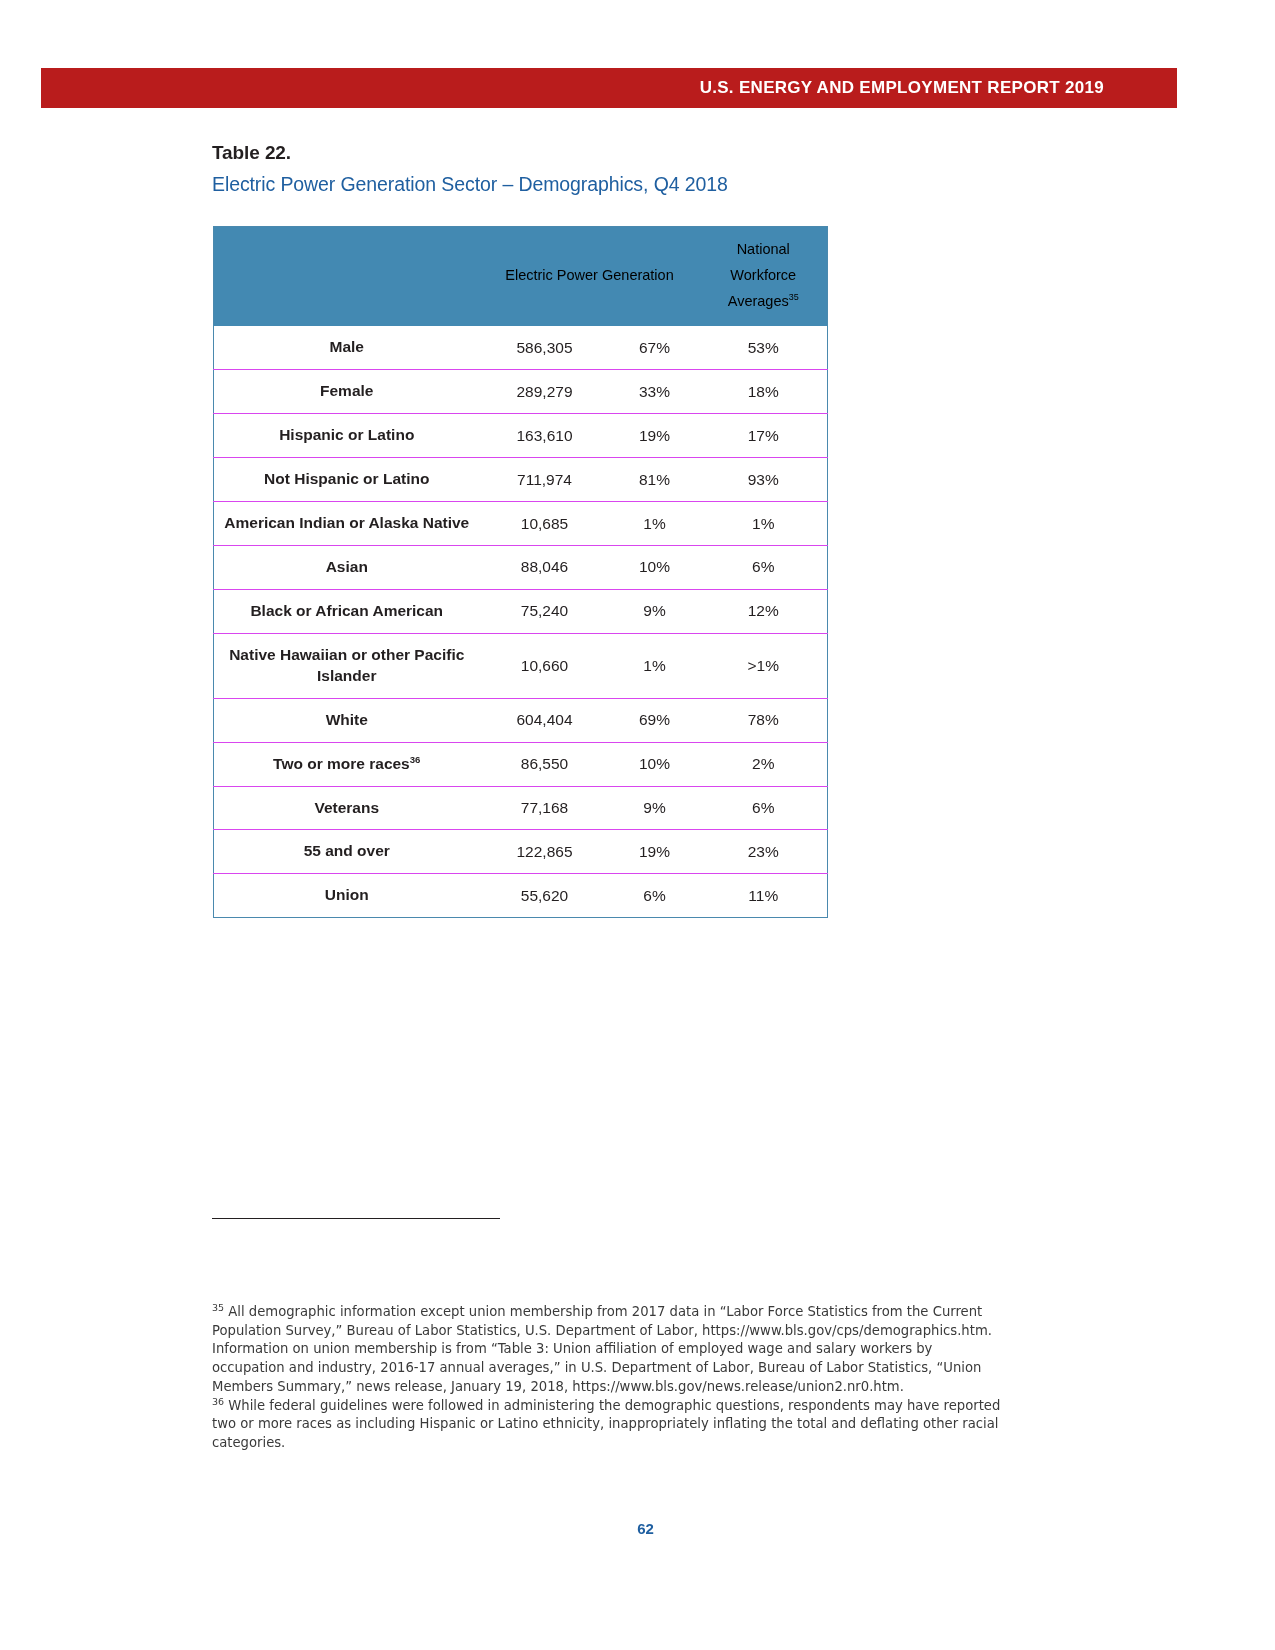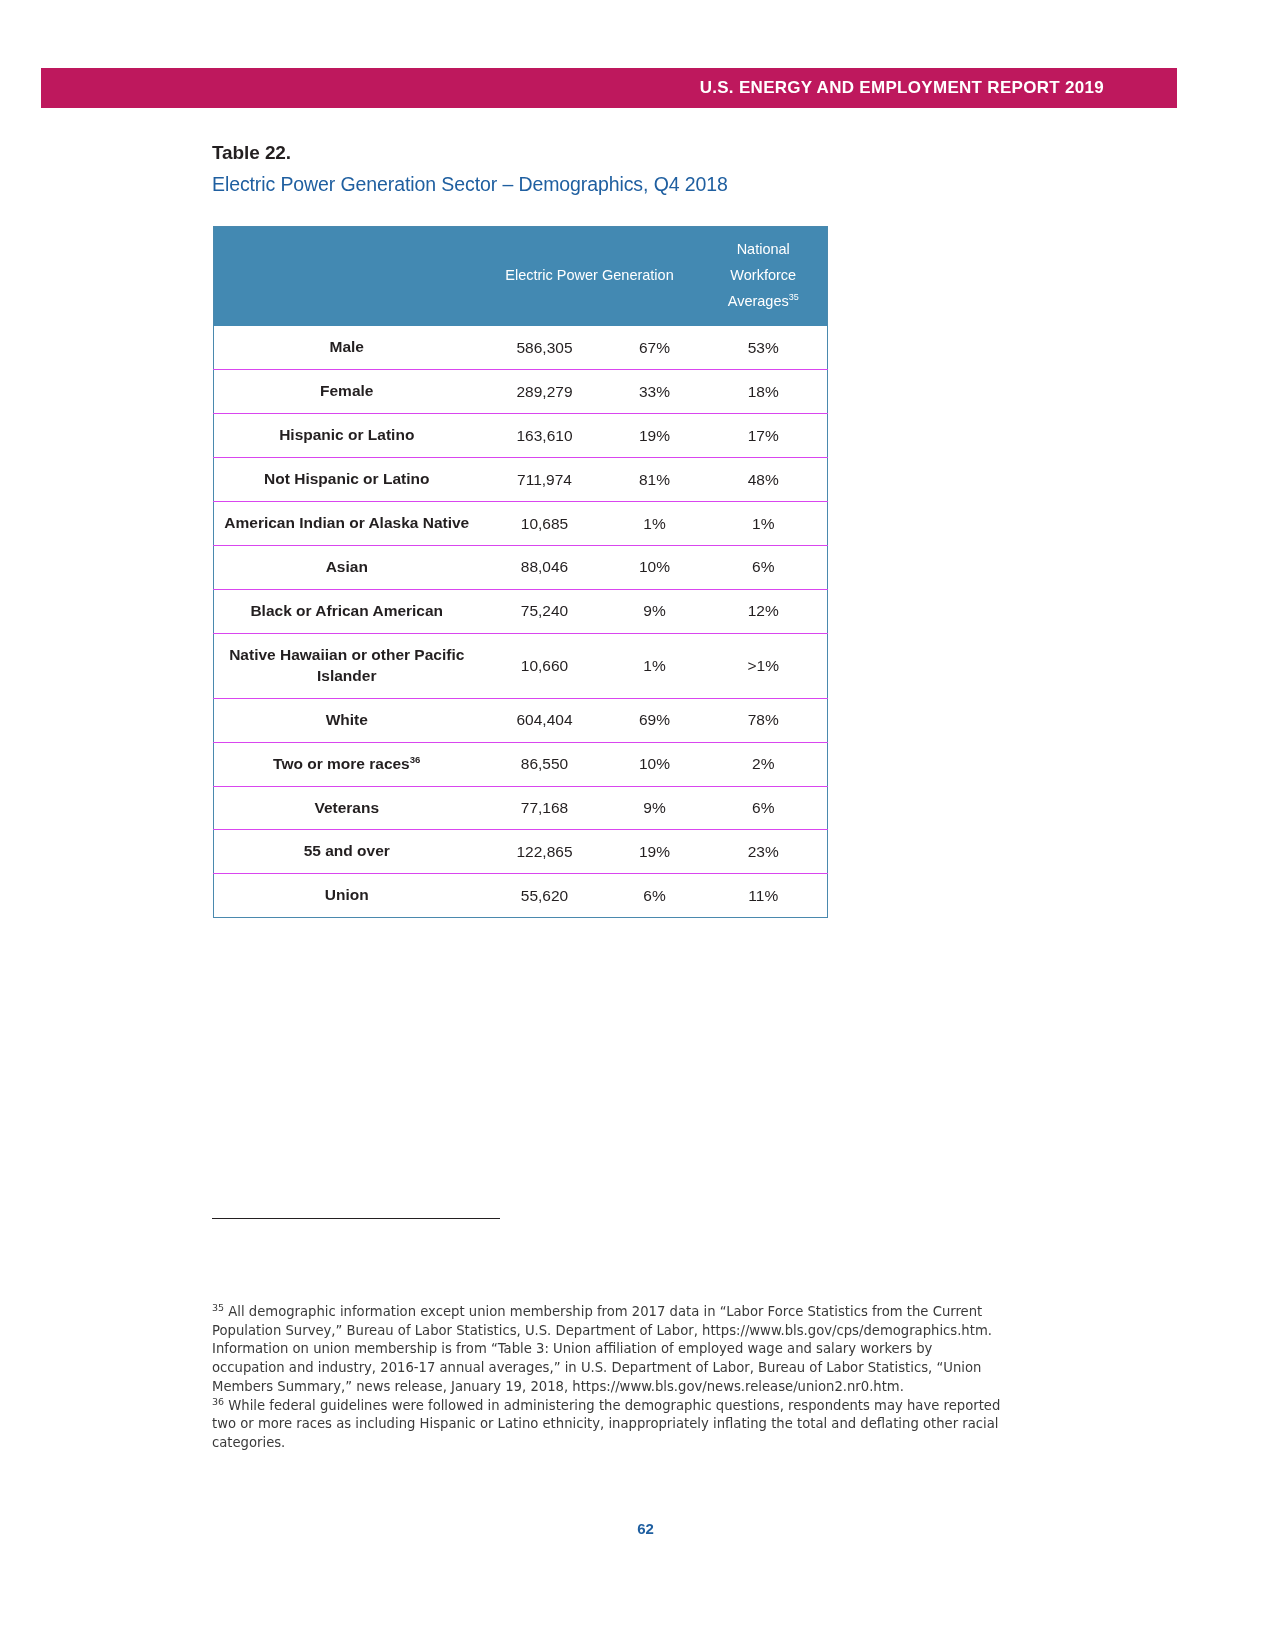--- a/index.html
+++ b/index.html
@@ -16,21 +16,21 @@
     overflow: hidden;
   }
 
   
   .header-band {
     position: absolute;
     left: 41px;
     top: 68px;
     width: 1136px;
     height: 40px;
-    background: #be185d;
+    background: #b91c1c;
     display: flex;
     align-items: center;
     justify-content: flex-end;
   }
   .header-title {
     color: #ffffff;
     font-size: 17px;
     font-weight: bold;
     letter-spacing: 0.3px;
     padding-right: 73px;
@@ -70,21 +70,21 @@
     table-layout: fixed;
     border: 1px solid #4a89ae;
   }
   .data-table col.c-label { width: 266px; }
   .data-table col.c-count { width: 130px; }
   .data-table col.c-pct   { width: 90px; }
   .data-table col.c-nat   { width: 128px; }
 
   .data-table thead th {
     background: #4389b2;
-    color: #ffffff;
+    color: #000000;
     font-weight: normal;
     font-size: 14.5px;
     line-height: 1.78;
     padding: 10px 6px 12px 6px;
     vertical-align: middle;
     text-align: center;
     border: none;
   }
   .data-table thead th.blank { background: #4389b2; }
 
@@ -200,21 +200,21 @@
       <tr>
         <td class="cell-label"><span>Hispanic or Latino</span></td>
         <td class="cell-count">163,610</td>
         <td class="cell-pct">19%</td>
         <td class="cell-nat">17%</td>
       </tr>
       <tr>
         <td class="cell-label"><span>Not Hispanic or Latino</span></td>
         <td class="cell-count">711,974</td>
         <td class="cell-pct">81%</td>
-        <td class="cell-nat">48%</td>
+        <td class="cell-nat">93%</td>
       </tr>
       <tr>
         <td class="cell-label"><span>American Indian or Alaska Native</span></td>
         <td class="cell-count">10,685</td>
         <td class="cell-pct">1%</td>
         <td class="cell-nat">1%</td>
       </tr>
       <tr>
         <td class="cell-label"><span>Asian</span></td>
         <td class="cell-count">88,046</td>

